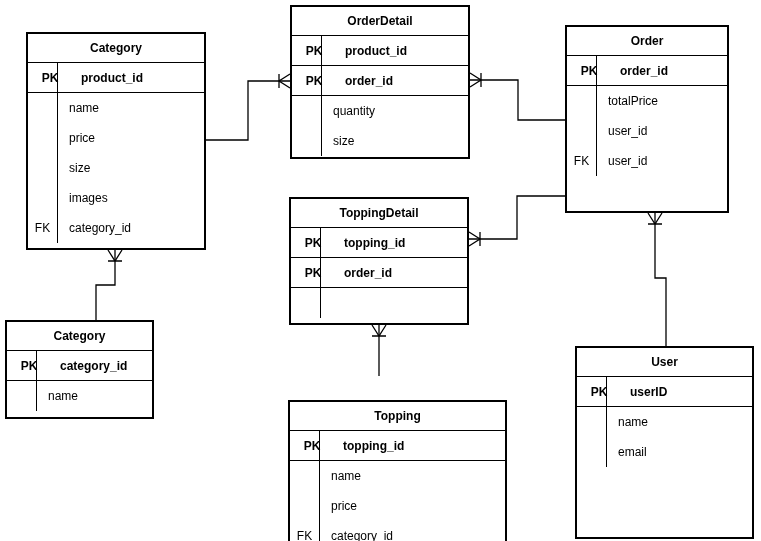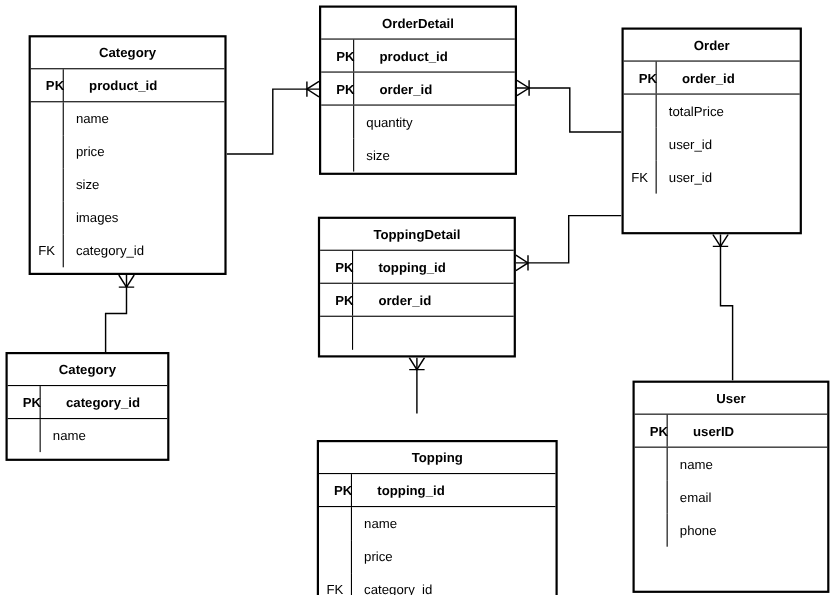--- a/index.html
+++ b/index.html
@@ -295,22 +295,16 @@
       <div class="field-cell">
           <span>name</span>
         </div>
     </div>
     <div class="row">
       <div class="key-cell"></div>
       <div class="field-cell">
           <span>email</span>
         </div>
     </div>
-    <div class="row">
-      <div class="key-cell"></div>
-      <div class="field-cell">
-          <span>phone</span>
-        </div>
-    </div>
     <div class="pad"></div>
   </div>
 
 </div>
 
 </body></html>

